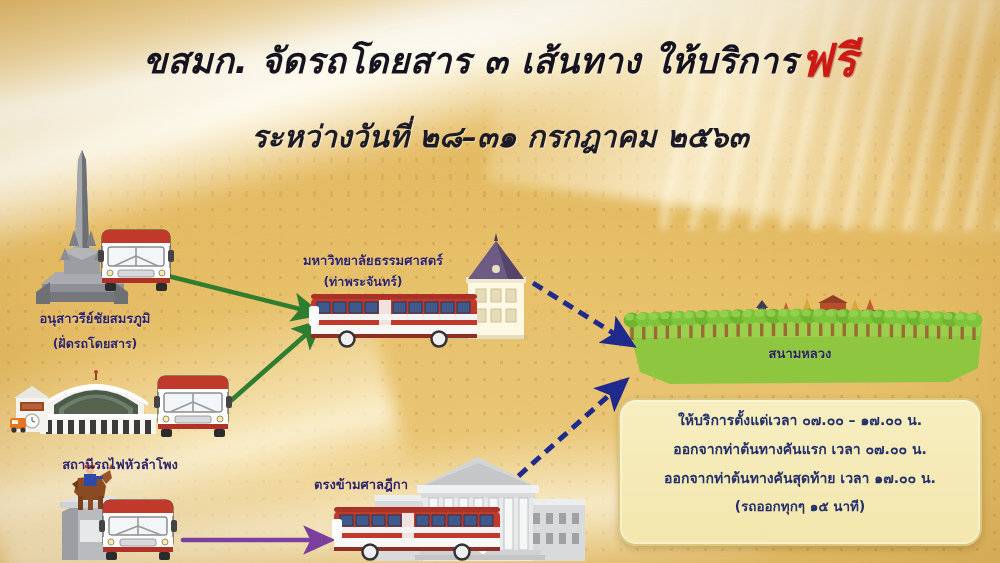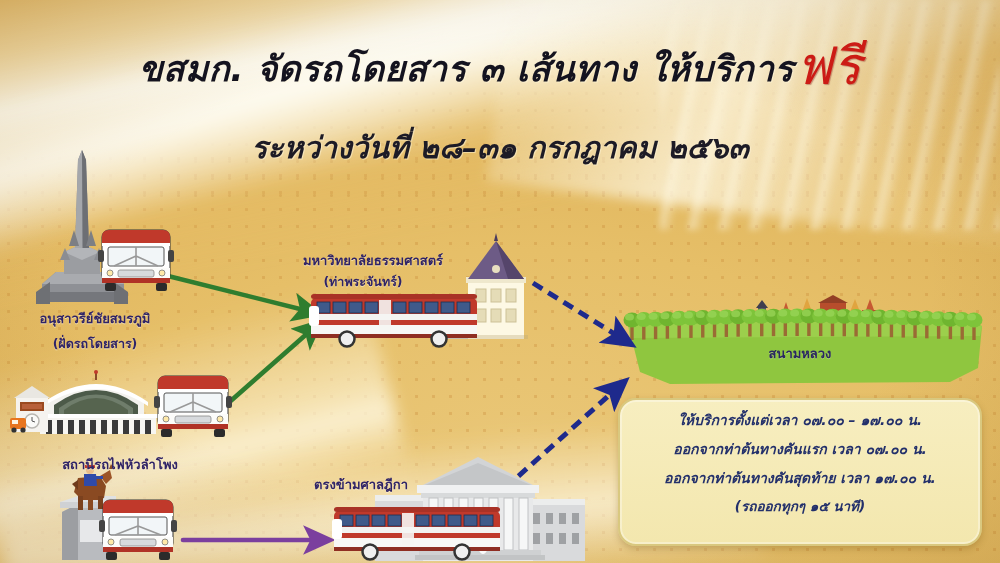--- a/index.html
+++ b/index.html
@@ -100,22 +100,22 @@
     font-size: 35px;
     font-weight: bold;
     font-style: italic;
     color: #14131f;
     letter-spacing: .5px;
     text-shadow: 1px 1px 0 rgba(255,248,220,.55);
     white-space: nowrap;
   }
   .h-free {
     color: #cc1b15;
-    font-size: 52px;
-    font-weight: normal;
+    font-size: 45px;
+    font-weight: bold;
     font-style: italic;
     text-shadow: 1px 1px 1px rgba(120,0,0,.35);
     margin-left: 2px;
     vertical-align: -3px;
   }
   .h-line2 {
     margin-top: 17px;
     font-size: 27px;
     font-weight: bold;
     font-style: italic;
@@ -173,21 +173,20 @@
     padding: 13px 10px 0 10px;
     text-align: center;
   }
   .info-line {
     color: #23306b;
     font-size: 14px;
     font-weight: bold;
     line-height: 1.0;
     margin-bottom: 15px;
     white-space: nowrap;
-    font-style: italic;
   }
   .info-line.note { font-size: 13.5px; margin-top: 2px; margin-bottom: 0; }
 
   
 
   
   .vm { position: absolute; left: 36px; top: 142px; width: 92px; height: 175px; z-index: 14; }
 
   
   .hl { position: absolute; left: 10px; top: 372px; width: 175px; height: 62px; z-index: 14; }

